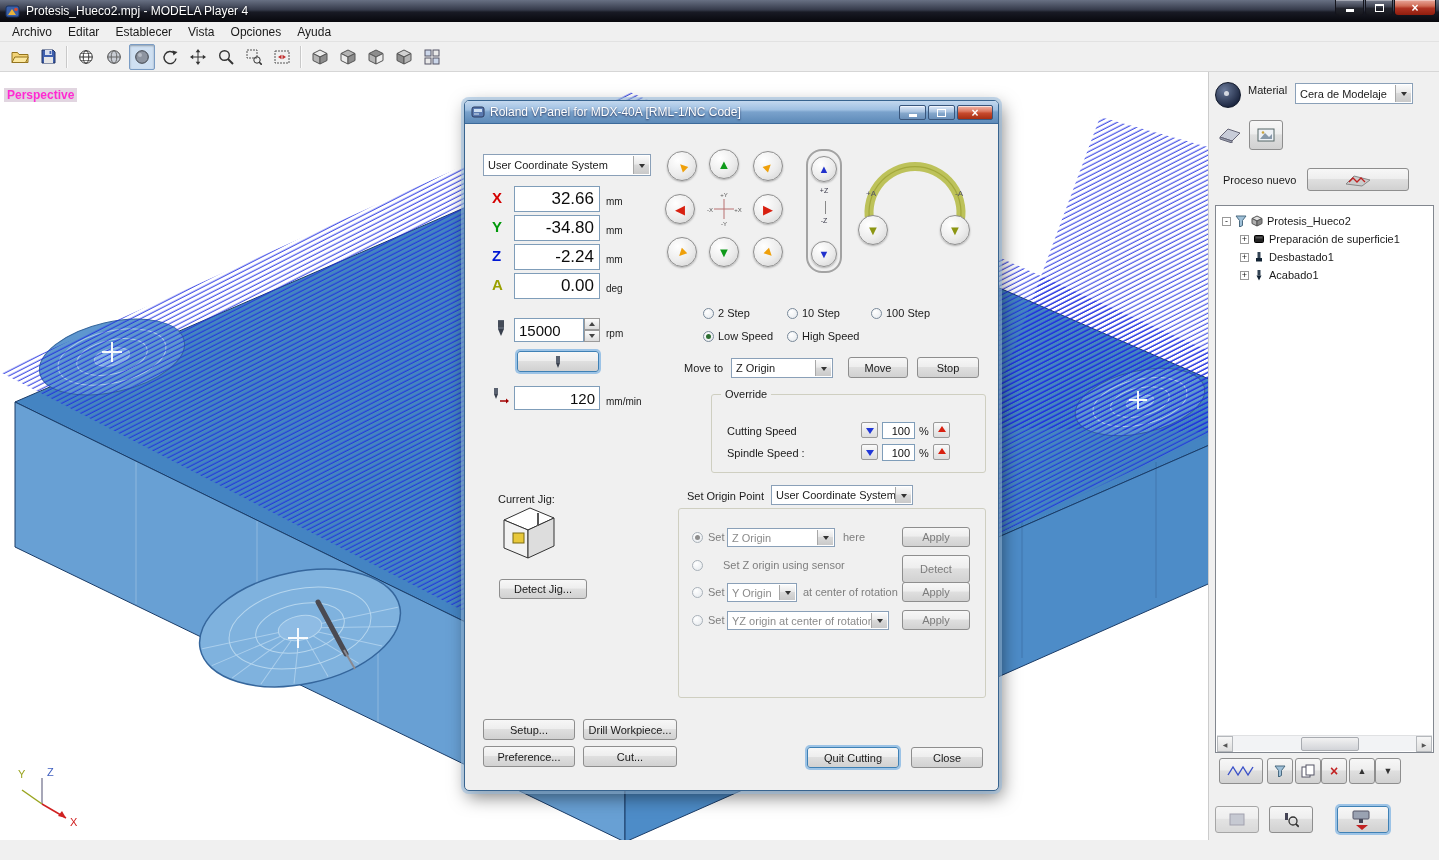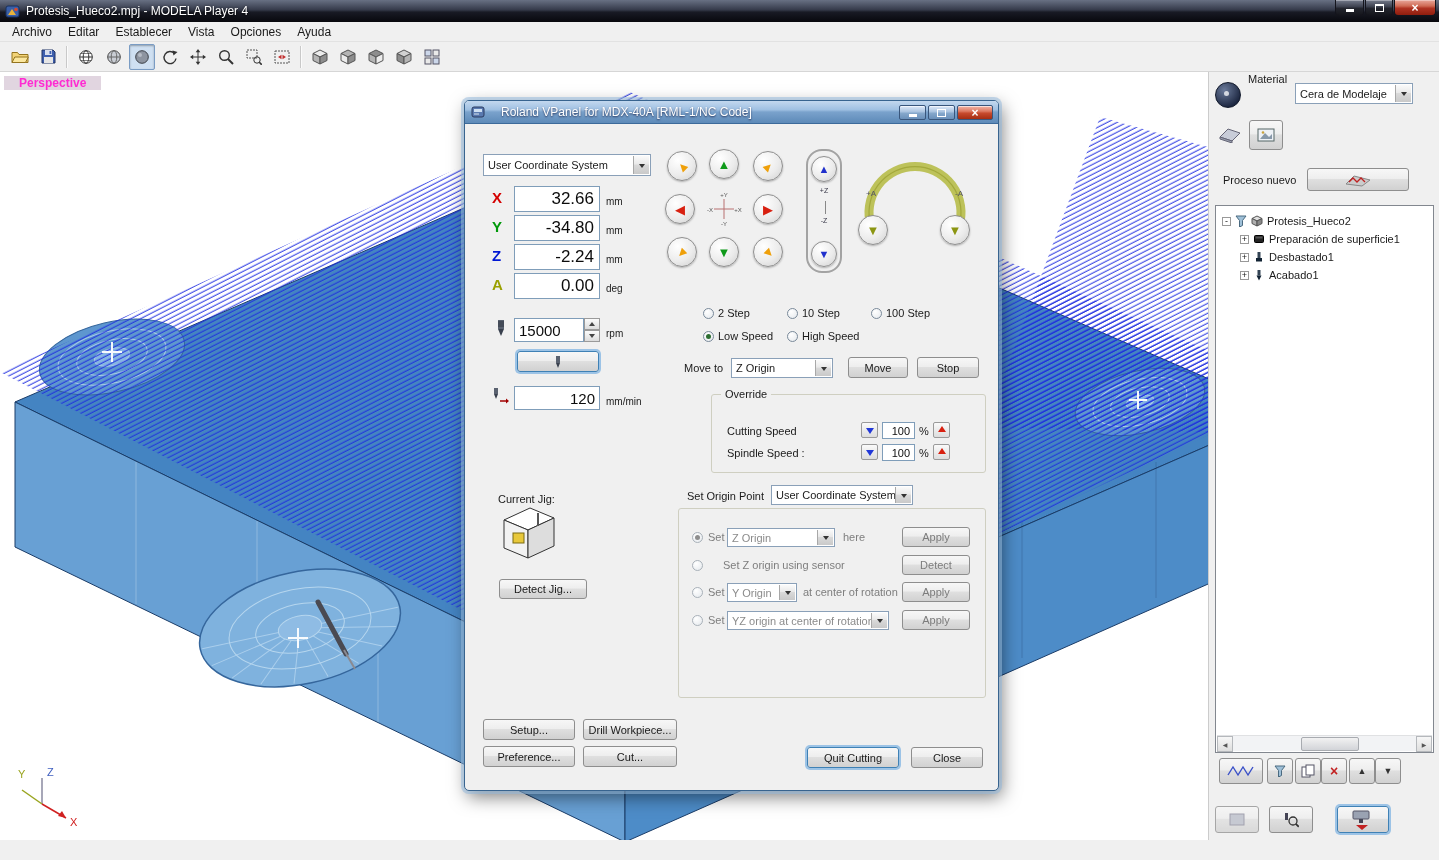--- a/index.html
+++ b/index.html
@@ -24,21 +24,21 @@
 #menubar{position:absolute;left:0;top:22px;width:1439px;height:20px;background:#f0f0f0;border-bottom:1px solid #e2e2e2;display:flex;align-items:center;padding-left:4px;font-size:12px}
 .menu-item{padding:12px 8px}
 #toolbar{position:absolute;left:0;top:42px;width:1439px;height:30px;background:#f0f0f0;border-bottom:1px solid #d6d6d6;display:flex;align-items:center;padding-left:6px}
 .tbtn{width:26px;height:26px;margin:0 1px;display:flex;align-items:center;justify-content:center;border:1px solid transparent;border-radius:2px}
 .tbtn svg{display:block}
 .tbtn.pressed{background:#cfe0f2;border-color:#7a9cc4;box-shadow:inset 0 1px 2px rgba(0,0,0,.3)}
 .tsep{width:2px;height:22px;border-left:1px solid #c9c9c9;border-right:1px solid #fbfbfb;margin:0 4px}
 
 
 #viewport{position:absolute;left:0;top:72px;width:1208px;height:768px;background:#ffffff;overflow:hidden}
-#persp{position:absolute;left:4px;top:4px;font-size:12px;font-weight:bold;color:#ff2ad2;background:rgba(90,20,85,.18);padding:0 15px}
+#persp{position:absolute;left:4px;top:16px;font-size:12px;font-weight:bold;color:#ff2ad2;background:rgba(90,20,85,.18);padding:0 3px}
 
 
 #rightpanel{position:absolute;left:1208px;top:72px;width:231px;height:768px;background:#f0f0f0;border-left:1px solid #cccccc}
 #tree{position:absolute;left:6px;top:133px;width:219px;height:548px;background:#fff;border:1px solid #82878f;overflow:hidden}
 .trow{display:flex;align-items:center;height:18px;gap:4px;font-size:11px;white-space:nowrap}
 .exp{width:9px;height:9px;border:1px solid #999;background:#fff;font-size:9px;line-height:7px;text-align:center;color:#222;flex:0 0 auto}
 .hsb{position:absolute;left:1px;right:1px;bottom:1px;height:16px;background:#f2f3f5;border-top:1px solid #e0e1e3}
 .sb-btn{position:absolute;top:0;width:16px;height:16px;background:linear-gradient(180deg,#f7f7f7,#dedede);border:1px solid #b5b8bc;display:flex;align-items:center;justify-content:center;font-size:6px;color:#555}
 .sb-thumb{position:absolute;top:1px;height:14px;background:linear-gradient(180deg,#f2f2f2,#d2d4d8);border:1px solid #a8abb0;border-radius:2px}
 
@@ -74,21 +74,21 @@
 .tri-d{width:0;height:0;border:3px solid transparent;border-top:4px solid #444;margin-top:3px}
 .ovbtn{position:absolute;width:17px;height:16px;border:1px solid #9a9a9a;border-radius:2px;background:linear-gradient(180deg,#fafafa,#ddd);display:flex;align-items:center;justify-content:center}
 .ov-d{width:0;height:0;border:4.5px solid transparent;border-top:6.5px solid #2238d8;margin-top:6px}
 .ov-u{width:0;height:0;border:4.5px solid transparent;border-bottom:6.5px solid #d82010;margin-top:-6px}
 .group{position:absolute;border:1px solid #cfcfc1;border-radius:3px}
 .legend{position:absolute;font-size:11px;background:#f0f0f0;padding:0 4px}
 
 
 #vpanel{position:absolute;left:464px;top:100px;width:535px;height:691px;background:#f0f0f0;border:1px solid #38648f;border-radius:5px;box-shadow:0 0 0 3px rgba(150,185,220,.55),3px 6px 18px rgba(0,0,0,.5)}
 .dlg-title{position:absolute;left:0;top:0;right:0;height:23px;background:linear-gradient(180deg,#c3d8ef 0%,#9fc0e2 40%,#7aa2cc 50%,#5d8ab8 100%);border-radius:4px 4px 0 0;display:flex;align-items:center;padding-left:6px;border-bottom:1px solid #3c6a9a}
-.dlg-title-text{color:#fff;font-size:12px;margin-left:16px;text-shadow:0 1px 2px rgba(0,0,40,.7)}
+.dlg-title-text{color:#fff;font-size:12px;margin-left:5px;text-shadow:0 1px 2px rgba(0,0,40,.7)}
 .dlg-btns{position:absolute;right:5px;top:4px;display:flex;gap:2px}
 .dbtn{width:27px;height:15px;border:1px solid #39567c;border-radius:2px;background:linear-gradient(180deg,#dfeafa,#a9c3e0 45%,#86a8cc 55%,#6a90ba);display:flex;align-items:center;justify-content:center;box-shadow:inset 0 1px 0 rgba(255,255,255,.6)}
 .dbtn.dclose{width:36px;background:linear-gradient(180deg,#f2b6aa,#dd7a62 40%,#c74b2e 55%,#a52d12)}
 .dmin{width:8px;height:3px;background:#fff;margin-top:6px}
 .dmax{width:9px;height:8px;border:1px solid #fff}
 .dx{color:#fff;font-weight:bold;font-size:12px;line-height:1}
 #zbox{position:absolute;left:341px;top:48px;width:36px;height:124px;border:2px solid #a3a3a3;border-radius:16px}
 .ztick{position:absolute;left:17px;top:50px;width:1px;height:13px;background:#888}
 .zlab{position:absolute;width:100%;text-align:center;font-size:7px;color:#334}
 </style>
@@ -317,21 +317,21 @@
       <text x="62" y="64" font-size="11" fill="#d02020">X</text>
     </svg>
   </div>
 
   <div id="rightpanel">
     <div class="abs" style="left:6px;top:10px;width:26px;height:26px;border-radius:50%;background:radial-gradient(circle at 35% 30%,#6a7a9a,#1c2640 75%);border:1px solid #10182a;display:flex;align-items:center;justify-content:center">
         <svg width="12" height="12">
           <circle cx="4.5" cy="4.5" r="2.5" fill="rgba(255,255,255,.75)"></circle>
         </svg>
       </div>
-    <span class="lbl" style="left:39px;top:1px">Material</span>
+    <span class="lbl" style="left:39px;top:12px">Material</span>
     <div class="dd" style="left:86px;top:11px;width:118px;height:21px">
       <span class="dd-val">Cera de Modelaje</span>
       <span class="dd-btn">
           <span class="dd-arrow"></span>
         </span>
     </div>
     <div class="abs" style="left:4px;top:48px;width:34px;height:30px;display:flex;align-items:center;justify-content:center">
         <svg width="24" height="16">
           <polygon points="2,10 10,2 22,6 14,14" fill="#c8ccd8" stroke="#667"></polygon>
           <polygon points="2,10 14,14 14,16 2,12" fill="#9aa0b0" stroke="#667"></polygon>
@@ -660,21 +660,21 @@
           <span class="dd-arrow"></span>
         </span>
     </div>
     <span class="lbl dis" style="left:378px;top:430px">here</span>
     <div class="btn dis" style="left:437px;top:426px;width:68px;height:20px">
         <span>Apply</span>
       </div>
 
     <div class="radio dis" style="left:227px;top:459px"></div>
     <span class="lbl dis" style="left:258px;top:458px">Set Z origin using sensor</span>
-    <div class="btn dis" style="left:437px;top:454px;width:68px;height:20px">
+    <div class="btn dis" style="left:437px;top:454px;width:68px;height:28px">
         <span>Detect</span>
       </div>
 
     <div class="radio dis" style="left:227px;top:486px"></div>
     <span class="lbl dis" style="left:243px;top:485px">Set</span>
     <div class="dd dis" style="left:262px;top:482px;width:70px;height:19px">
       <span class="dd-val">Y Origin</span>
       <span class="dd-btn">
           <span class="dd-arrow"></span>
         </span>

